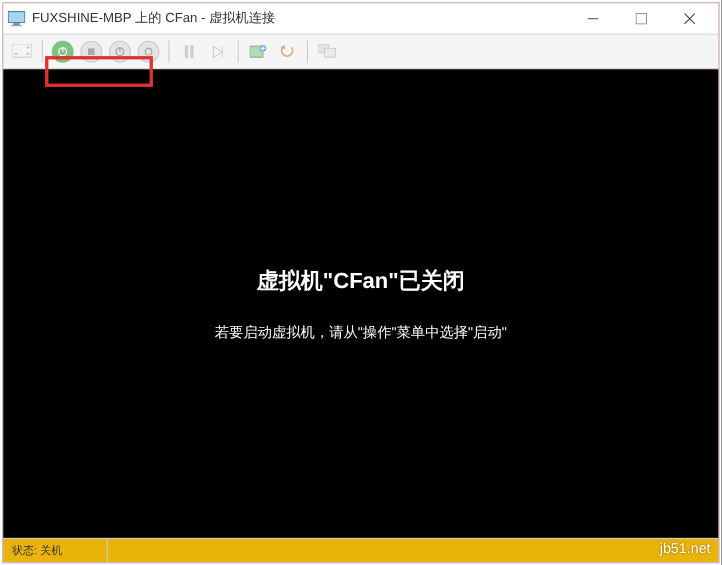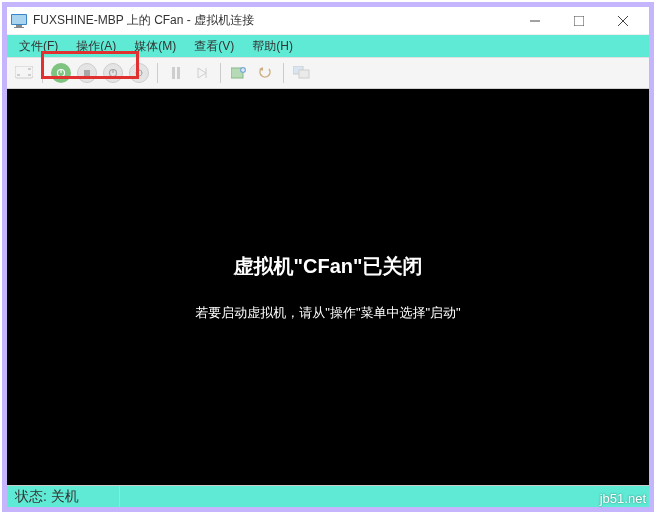--- a/index.html
+++ b/index.html
@@ -1,36 +1,36 @@
 <!DOCTYPE html>
 <html><head>
 <meta charset="utf-8">
 <style>
 * { margin: 0; padding: 0; box-sizing: border-box; }
 body { font-family: "Microsoft YaHei", Arial, sans-serif; background: #fff; width: 656px; height: 514px; overflow: hidden; position: relative; }
-.window { border: 5px solid #c4b5fd; width: 652px; height: 510px; margin: 2px; background: #5eead4; display: flex; flex-direction: column; }
+.window { border: 1px solid #c4b5fd; width: 652px; height: 510px; margin: 2px; background: #eab308; display: flex; flex-direction: column; }
 .titlebar { background: #fff; height: 28px; display: flex; align-items: center; padding: 0 4px; border-bottom: 1px solid #eee; }
 .titlebar-icon { width: 16px; height: 14px; margin-right: 6px; }
 .title-text { font-size: 12px; color: #333; flex: 1; }
 .win-controls { display: flex; gap: 0; }
 .win-btn { width: 44px; height: 28px; display: flex; align-items: center; justify-content: center; cursor: pointer; }
 .menubar { height: 22px; display: flex; align-items: center; padding: 0 4px; gap: 2px; font-size: 12px; color: #333; }
 .menu-item { padding: 2px 8px; cursor: pointer; }
 .toolbar { height: 32px; background: #f5f5f5; border-top: 1px solid #e0e0e0; border-bottom: 1px solid #d0d0d0; display: flex; align-items: center; padding: 0 6px; gap: 4px; }
 .tb-icon { width: 22px; height: 22px; display: flex; align-items: center; justify-content: center; cursor: pointer; opacity: 0.7; }
 .tb-icon.disabled { opacity: 0.35; }
 .tb-sep { width: 1px; height: 20px; background: #ccc; margin: 0 3px; }
 .circle-btn { width: 20px; height: 20px; border-radius: 50%; display: flex; align-items: center; justify-content: center; }
 .circle-btn.green { background: #4caf50; }
 .circle-btn.gray { background: #ddd; border: 1px solid #bbb; }
 .highlight-box { position: absolute; border: 3px solid #e03030; left: 41px; top: 51px; width: 98px; height: 28px; pointer-events: none; z-index: 10; }
 .vm-area { flex: 1; background: #000; display: flex; flex-direction: column; align-items: center; justify-content: center; color: #fff; }
 .vm-title { font-size: 20px; font-weight: bold; margin-bottom: 24px; }
 .vm-msg { font-size: 13px; }
-.statusbar { height: 22px; border-top: 1px solid #ccc; display: flex; align-items: center; font-size: 14px; color: #333; padding: 0 8px; }
+.statusbar { height: 22px; border-top: 1px solid #ccc; display: flex; align-items: center; font-size: 10px; color: #333; padding: 0 8px; }
 .status-cell { border-right: 1px solid #ccc; padding-right: 40px; height: 100%; display: flex; align-items: center; }
 .watermark { position: absolute; right: 10px; bottom: 8px; font-size: 13px; color: #fff; font-family: Arial; text-shadow: 0 0 2px rgba(0,0,0,0.5); }
 </style>
 </head>
 <body>
 
 <div class="window">
   <div class="titlebar">
     <svg class="titlebar-icon" viewBox="0 0 16 14">
         <rect x="0" y="0" width="16" height="11" fill="#3b86c6" rx="1"></rect>
@@ -52,27 +52,20 @@
         </div>
       <div class="win-btn">
           <svg width="10" height="10" viewBox="0 0 10 10">
             <line x1="0" y1="0" x2="10" y2="10" stroke="#444" stroke-width="1"></line>
             <line x1="10" y1="0" x2="0" y2="10" stroke="#444" stroke-width="1"></line>
           </svg>
         </div>
     </div>
   </div>
 
-  <div class="menubar">
-    <span class="menu-item">文件(F)</span>
-    <span class="menu-item">操作(A)</span>
-    <span class="menu-item">媒体(M)</span>
-    <span class="menu-item">查看(V)</span>
-    <span class="menu-item">帮助(H)</span>
-  </div>
 
   <div class="toolbar">
     <div class="tb-icon disabled">
         <svg width="18" height="14" viewBox="0 0 18 14">
           <rect x="0" y="0" width="18" height="12" rx="2" fill="none" stroke="#888"></rect>
           <rect x="2" y="8" width="3" height="2" fill="#888"></rect>
           <rect x="13" y="8" width="3" height="2" fill="#888"></rect>
           <rect x="13" y="2" width="3" height="2" fill="#888"></rect>
         </svg>
       </div>

